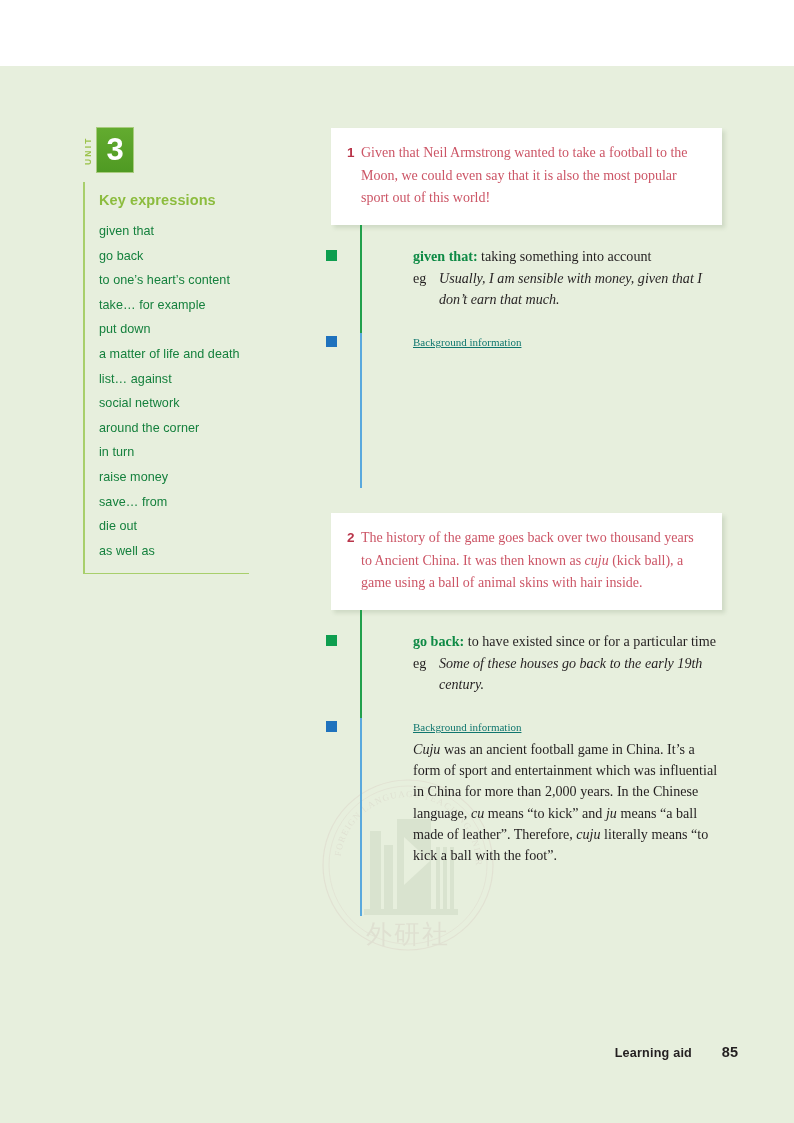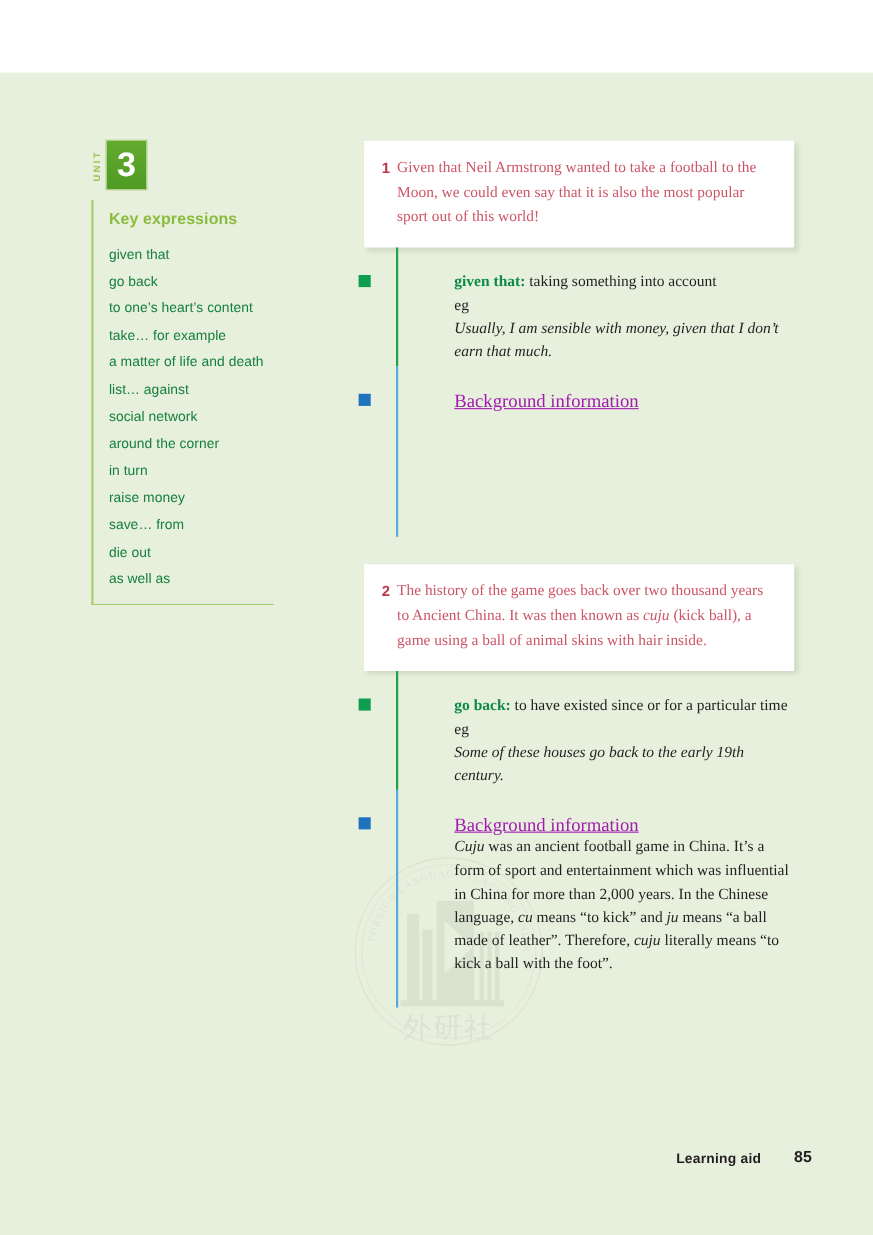--- a/index.html
+++ b/index.html
@@ -178,32 +178,32 @@
     margin-left: 52px;
     font-family: "Liberation Serif", serif;
     color: #231f20;
     font-size: 14.1px;
     line-height: 21.3px;
   }
   .term {
     color: #0e8a45;
     font-weight: bold;
   }
-  .eg-row { display: flex; margin-top: 1px; flex-direction: column; }
+  .eg-row { display: flex; margin-top: 1px; }
   .eg-label {
     width: 26px;
     flex: none;
     font-style: normal;
   }
   .eg-text { font-style: italic; }
 
   .bg-title {
-    color: #a21caf;
+    color: #0f766e;
     text-decoration: underline;
-    font-size: 17px;
+    font-size: 11px;
     line-height: 21.3px;
   }
   .bg-text { font-size: 14.1px; line-height: 21.3px; }
   .bg-text i, .eg-text i { font-style: italic; }
 
   
   #footer {
     position: absolute;
     left: 0;
     top: 1046px;
@@ -264,20 +264,21 @@
         <span>3</span>
       </div>
     </div>
 
     <div id="keybox">
       <div id="key-title">Key expressions</div>
       <div class="key-item">given that</div>
       <div class="key-item">go back</div>
       <div class="key-item">to one’s heart’s content</div>
       <div class="key-item">take… for example</div>
+      <div class="key-item">put down</div>
       <div class="key-item">a matter of life and death</div>
       <div class="key-item">list… against</div>
       <div class="key-item">social network</div>
       <div class="key-item">around the corner</div>
       <div class="key-item">in turn</div>
       <div class="key-item">raise money</div>
       <div class="key-item">save… from</div>
       <div class="key-item">die out</div>
       <div class="key-item">as well as</div>
     </div>

